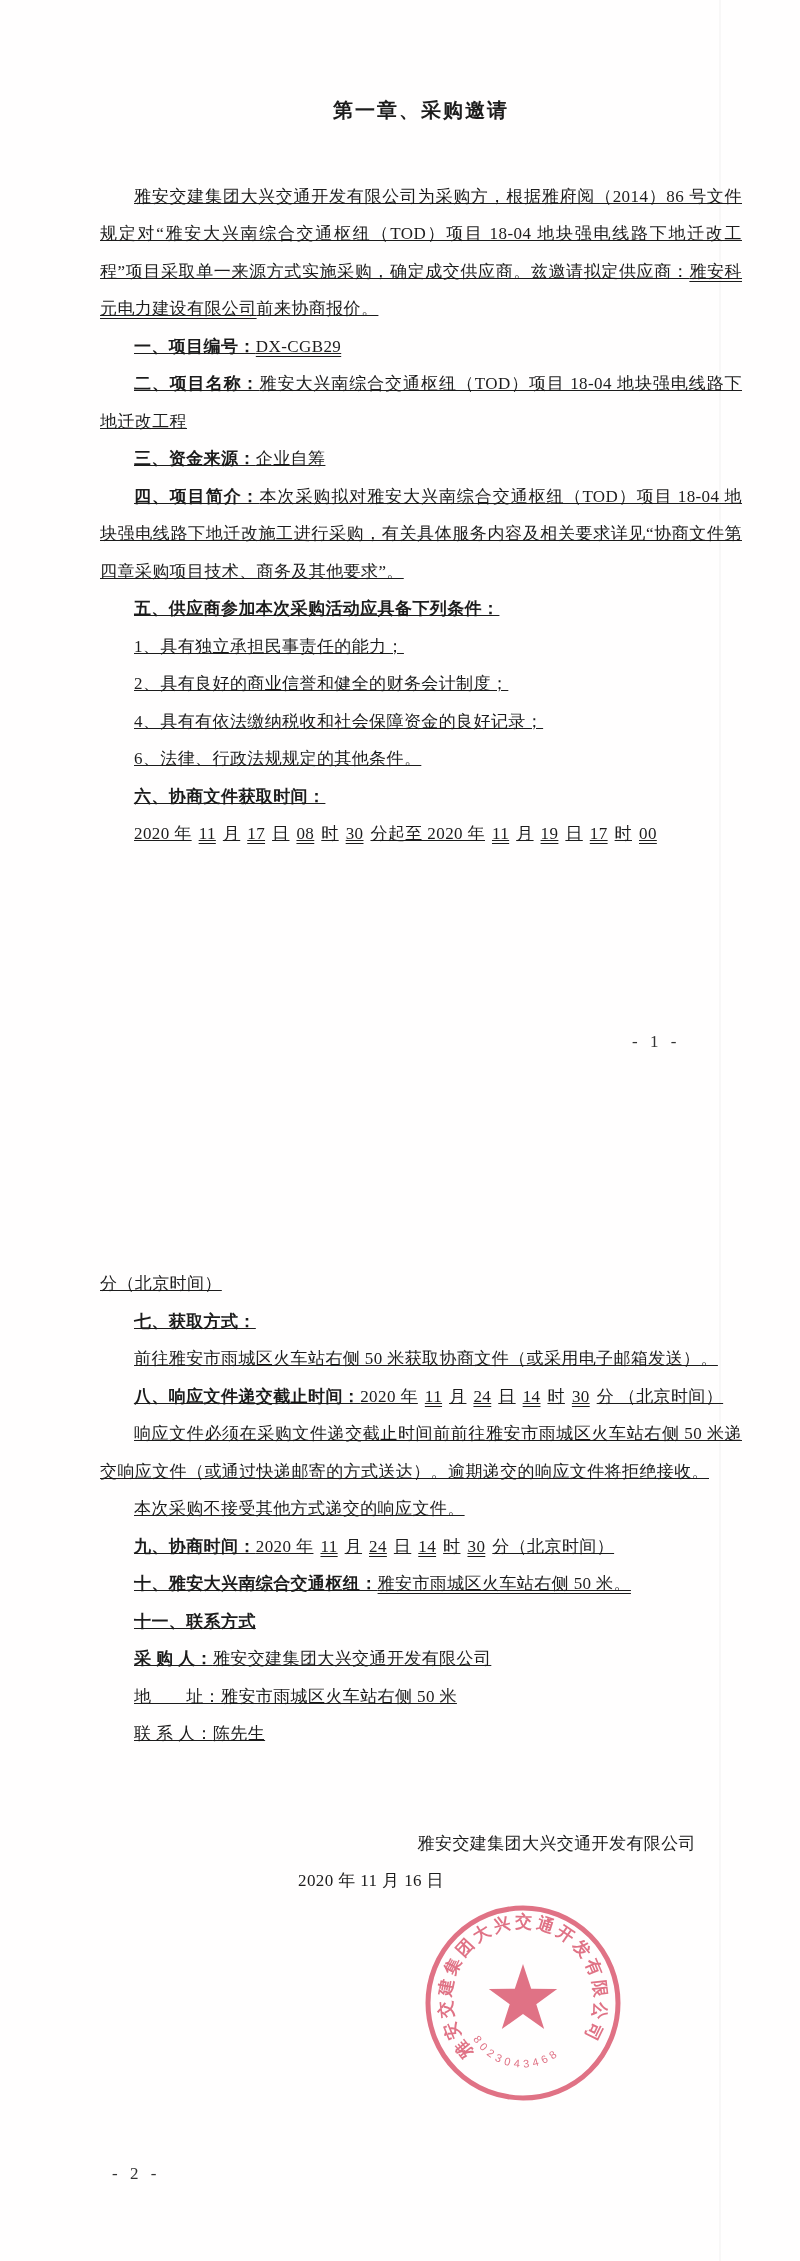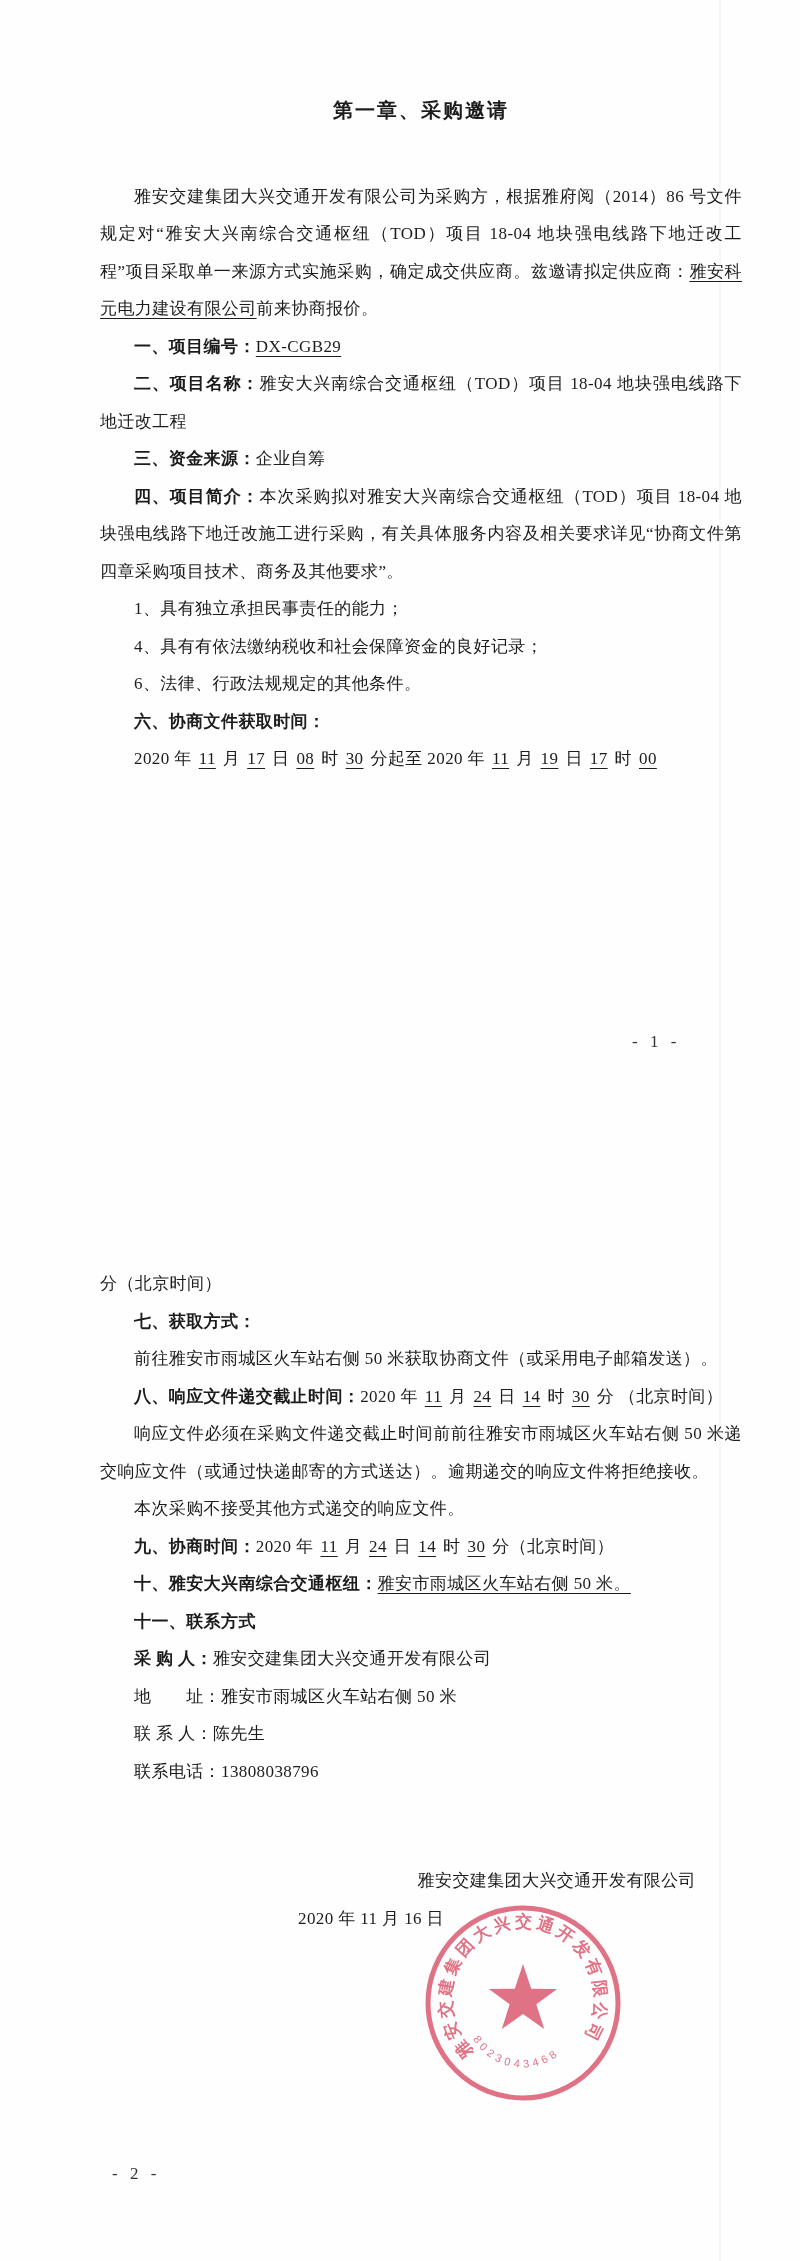--- a/index.html
+++ b/index.html
@@ -33,21 +33,21 @@
   }
   .content-p1 { top: 92px; }
   .content-p2 { top: 1265px; }
   .doc-title {
     text-align: center;
     font-weight: bold;
     font-size: 20px;
     letter-spacing: 2px;
     margin: 0 0 48px 0;
   }
-  p.para { margin: 0; text-indent: 2em; }
+  p.para { margin: 0; text-indent: 2em; text-decoration: underline; }
   p.noindent { text-indent: 0; }
   .b { font-weight: bold; }
   .u { text-decoration: underline; text-underline-offset: 4px; }
   .blank {
     text-decoration: underline;
     text-underline-offset: 4px;
     padding: 0 7px;
     white-space: nowrap;
   }
   .footer {
@@ -88,21 +88,23 @@
     <p class="para"><span>雅安交建集团大兴交通开发有限公司为采购方，根据雅府阅（2014）86 号文件规定对“雅安大兴南综合交通枢纽（TOD）项目 18-04 地块强电线路下地迁改工程”项目采取单一来源方式实施采购，确定成交供应商。兹邀请拟定供应商：</span><span class="u">雅安科元电力建设有限公司</span><span>前来协商报价。</span></p>
 
     <p class="para"><span class="b">一、项目编号：</span><span class="u">DX-CGB29</span></p>
 
     <p class="para"><span class="b">二、项目名称：</span><span>雅安大兴南综合交通枢纽（TOD）项目 18-04 地块强电线路下地迁改工程</span></p>
 
     <p class="para"><span class="b">三、资金来源：</span><span>企业自筹</span></p>
 
     <p class="para"><span class="b">四、项目简介：</span><span>本次采购拟对雅安大兴南综合交通枢纽（TOD）项目 18-04 地块强电线路下地迁改施工进行采购，有关具体服务内容及相关要求详见“协商文件第四章采购项目技术、商务及其他要求”。</span></p>
 
+    <p class="para b">五、供应商参加本次采购活动应具备下列条件：</p>
     <p class="para">1、具有独立承担民事责任的能力；</p>
+    <p class="para">2、具有良好的商业信誉和健全的财务会计制度；</p>
     <p class="para">4、具有有依法缴纳税收和社会保障资金的良好记录；</p>
     <p class="para">6、法律、行政法规规定的其他条件。</p>
 
     <p class="para b">六、协商文件获取时间：</p>
 
     <p class="para"><span>2020 年</span><span class="blank">11</span><span>月</span><span class="blank">17</span><span>日</span><span class="blank">08</span><span>时</span><span class="blank">30</span><span>分起至 2020 年</span><span class="blank">11</span><span>月</span><span class="blank">19</span><span>日</span><span class="blank">17</span><span>时</span><span class="blank">00</span></p>
   </div>
 
   <div class="footer footer-1">- 1 -</div>
 
@@ -119,21 +121,20 @@
 
     <p class="para"><span class="b">九、协商时间：</span><span>2020 年</span><span class="blank">11</span><span>月</span><span class="blank">24</span><span>日</span><span class="blank">14</span><span>时</span><span class="blank">30</span><span>分（北京时间）</span></p>
 
     <p class="para"><span class="b">十、雅安大兴南综合交通枢纽：</span><span class="u">雅安市雨城区火车站右侧 50 米。</span></p>
 
     <p class="para b">十一、联系方式</p>
 
     <p class="para"><span class="b">采 购 人：</span><span>雅安交建集团大兴交通开发有限公司</span></p>
     <p class="para"><span>地　　址：</span><span>雅安市雨城区火车站右侧 50 米</span></p>
     <p class="para"><span>联 系 人：</span><span>陈先生</span></p>
-    <p class="para"><span>联系电话：</span><span>13808038796</span></p>
 
     <div class="signature">
       <div class="company-line">雅安交建集团大兴交通开发有限公司</div>
       <div class="date-line">2020 年 11 月 16 日</div>
     </div>
   </div>
 
   <svg class="stamp" viewBox="0 0 210 210" xmlns="http://www.w3.org/2000/svg">
     <defs>
       <path id="ringTop" d="M 56,152 A 72,72 0 1 1 154,152" fill="none"></path>

